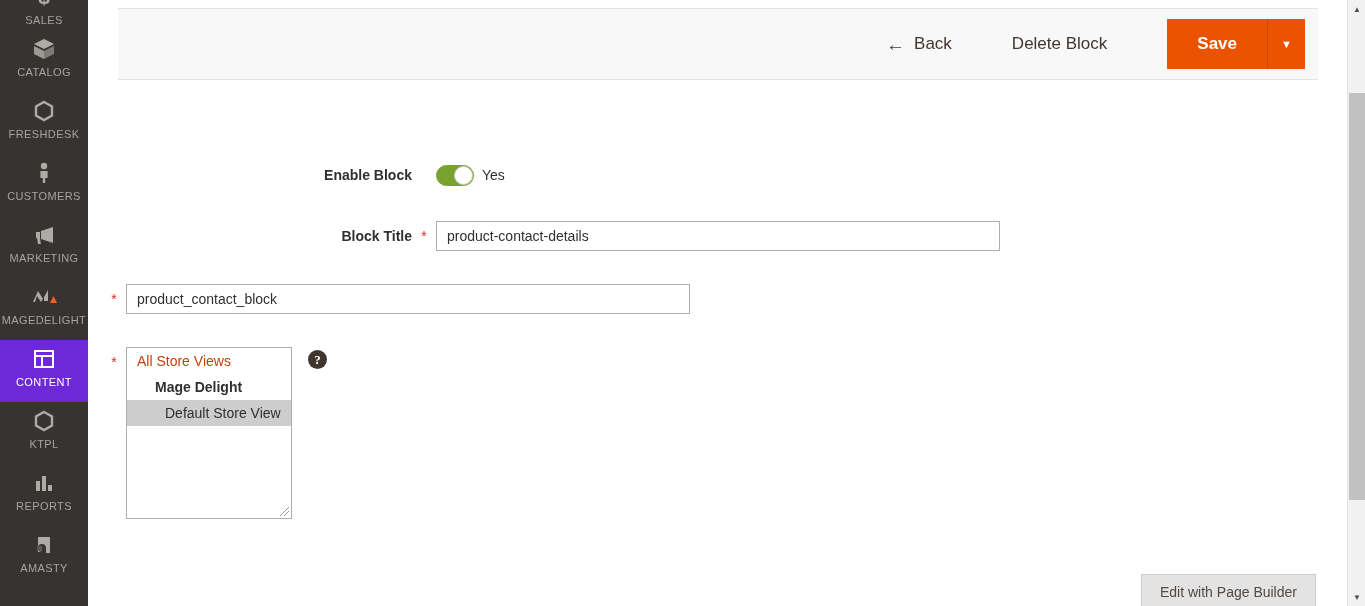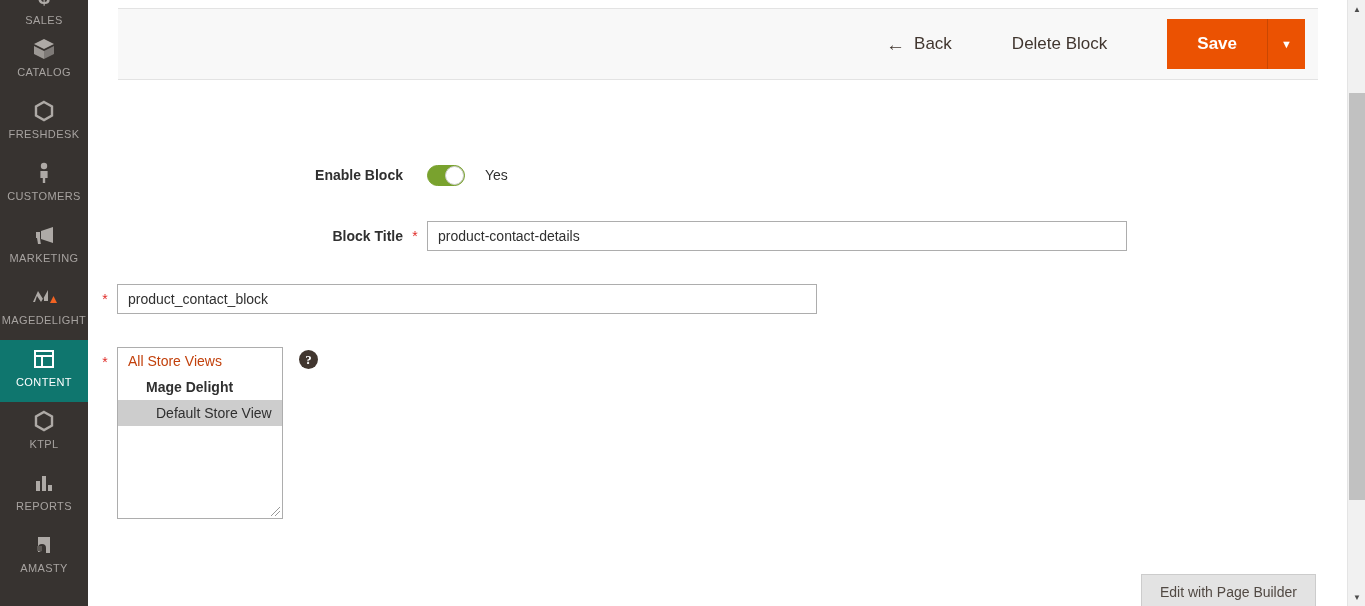--- a/index.html
+++ b/index.html
@@ -31,21 +31,21 @@
     width: 88px;
     height: 62px;
     display: flex;
     flex-direction: column;
     align-items: center;
     justify-content: flex-start;
     padding-top: 6px;
     cursor: pointer;
     text-decoration: none;
   }
-  .nav-item.active { background: #0f766e; }
+  .nav-item.active { background: #6d28d9; }
   .nav-ico {
     height: 26px;
     display: flex;
     align-items: center;
     justify-content: center;
     color: #aeaaa6;
   }
   .nav-item.active .nav-ico { color: #ffffff; }
   .nav-label {
     margin-top: 4px;
@@ -127,21 +127,21 @@
     cursor: pointer;
     display: flex;
     align-items: center;
     justify-content: center;
     font-size: 11px;
   }
 
   
   #form {
     position: absolute;
-    left: 5px; top: 160px;
+    left: 14px; top: 160px;
     width: 1259px;
   }
   .field-row {
     position: relative;
     display: flex;
     align-items: flex-start;
     margin-bottom: 34px;
   }
   .field-label {
     width: 310px;
@@ -157,42 +157,42 @@
     color: #e02b27;
     font-size: 14px;
     width: 24px;
     text-align: center;
     line-height: 30px;
     display: inline-block;
   }
   .field-control { display: flex; align-items: flex-start; }
 
   
-  .toggle-wrap { display: flex; align-items: center; gap: 20px; line-height: 30px; }
+  .toggle-wrap { display: flex; align-items: center; gap: 8px; line-height: 30px; }
   .toggle {
     position: relative;
     width: 38px; height: 21px;
     border-radius: 11px;
     background: #79a22e;
     border: 1px solid #79a22e;
     cursor: pointer;
   }
   .toggle .knob {
     position: absolute;
     top: 0px; right: 0px;
     width: 19px; height: 19px;
     border-radius: 50%;
     background: #ffffff;
     border: 1px solid #cfcfcf;
   }
   .toggle-text { font-size: 14px; color: #303030; }
 
   
   .text-input {
-    width: 700px;
+    width: 564px;
     height: 30px;
     border: 1px solid #adadad;
     background: #ffffff;
     font-size: 14px;
     color: #303030;
     padding: 0 10px;
     font-family: "Liberation Sans", sans-serif;
     outline: none;
   }
 

